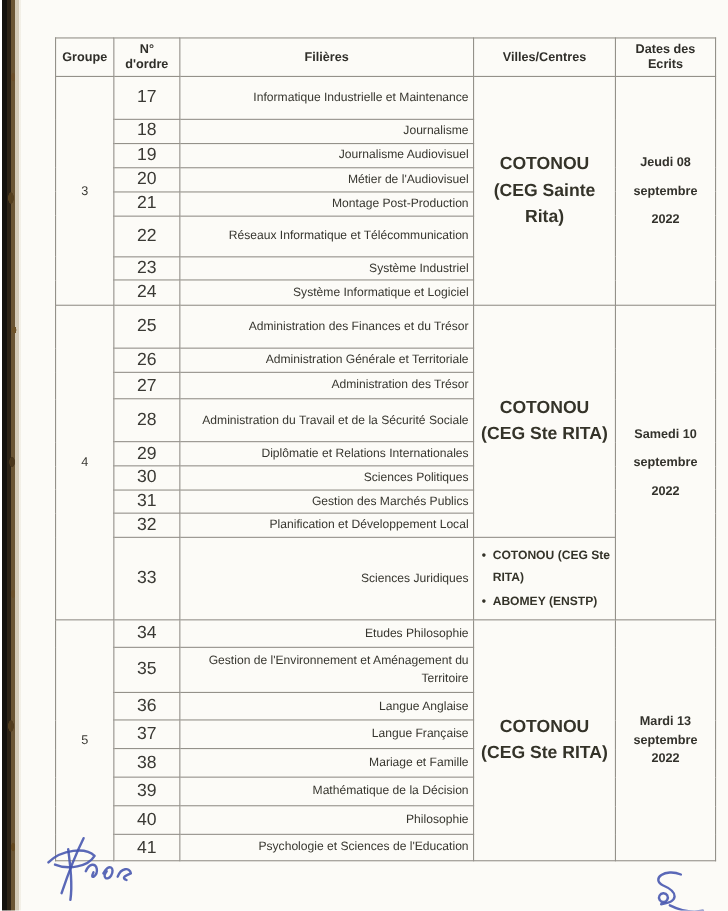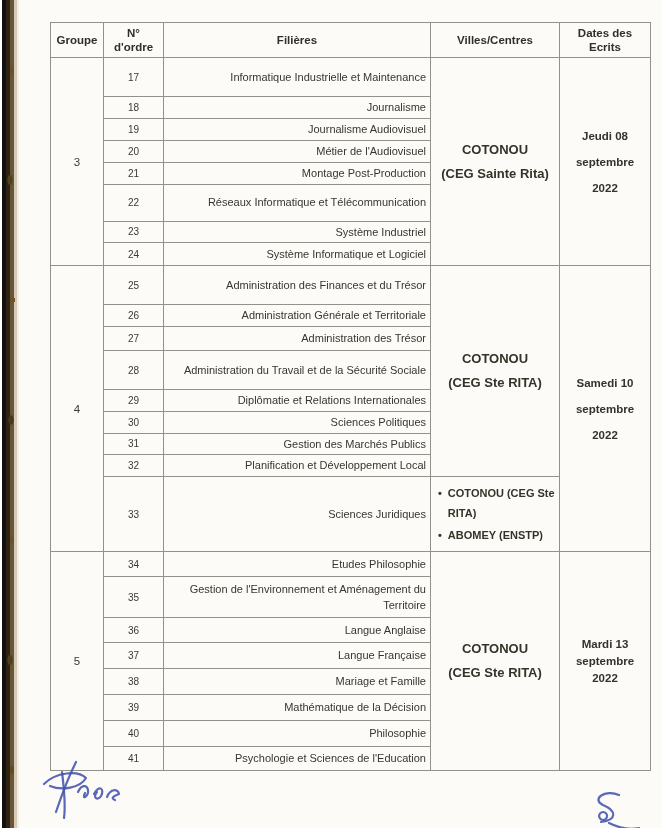--- a/index.html
+++ b/index.html
@@ -21,37 +21,37 @@
       linear-gradient(90deg,
         #ffffff 0px 2px,
         #14110c 2px 6px,
         #2c2215 6px 10px,
         #6a5534 10px 14px,
         rgba(150,130,90,0.40) 14px 17px,
         rgba(190,175,140,0.15) 17px 19px,
         rgba(0,0,0,0) 19px);
   }
   table.sched{
-    position:absolute;left:50px;top:22px;
+    position:absolute;left:50px;top:34px;
     border-collapse:collapse;table-layout:fixed;
     background:transparent;
   }
   .sched td,.sched th{
     border:1px solid #94918a;
     padding:0 2px;vertical-align:middle;
     overflow:hidden;
   }
   .sched{border:1px solid #8a877e;}
   .sched th{
     font-size:11.5px;font-weight:bold;color:#302f2a;text-align:center;line-height:1.25;
   }
-  td.num{width:55px;text-align:center;font-size:10px;color:#3a3934;}
+  td.num{width:55px;text-align:center;font-size:16px;color:#3a3934;}
   td.fil{font-size:11px;color:#37362f;padding:2px 4px 2px 9px;line-height:1.5;text-align:right;}
   td.gcell{text-align:center;font-size:11.5px;color:#3a3934;}
-  td.villes{text-align:center;font-size:13px;font-weight:bold;color:#343329;}
+  td.villes{text-align:center;font-size:16px;font-weight:bold;color:#343329;}
   .villes .vl{display:block;line-height:24px;}
   td.dates{text-align:center;font-size:11.5px;font-weight:bold;color:#33322c;}
   .dates .dl{display:block;line-height:26px;}
   td.dates.tight .dl{line-height:17px;}
   td.villes-b{padding:4px 2px 4px 7px;font-size:11px;font-weight:bold;color:#343329;vertical-align:middle;}
   .bullet-item{display:flex;align-items:flex-start;text-align:left;line-height:20px;margin:2px 0;}
   .bullet-item .bdot{margin-right:6px;font-size:11px;}
   .bullet-item .btxt{flex:1;}
   
   tr.h35{height:35px} tr.h39{height:39px} tr.h37{height:37px} tr.h41{height:41px}

